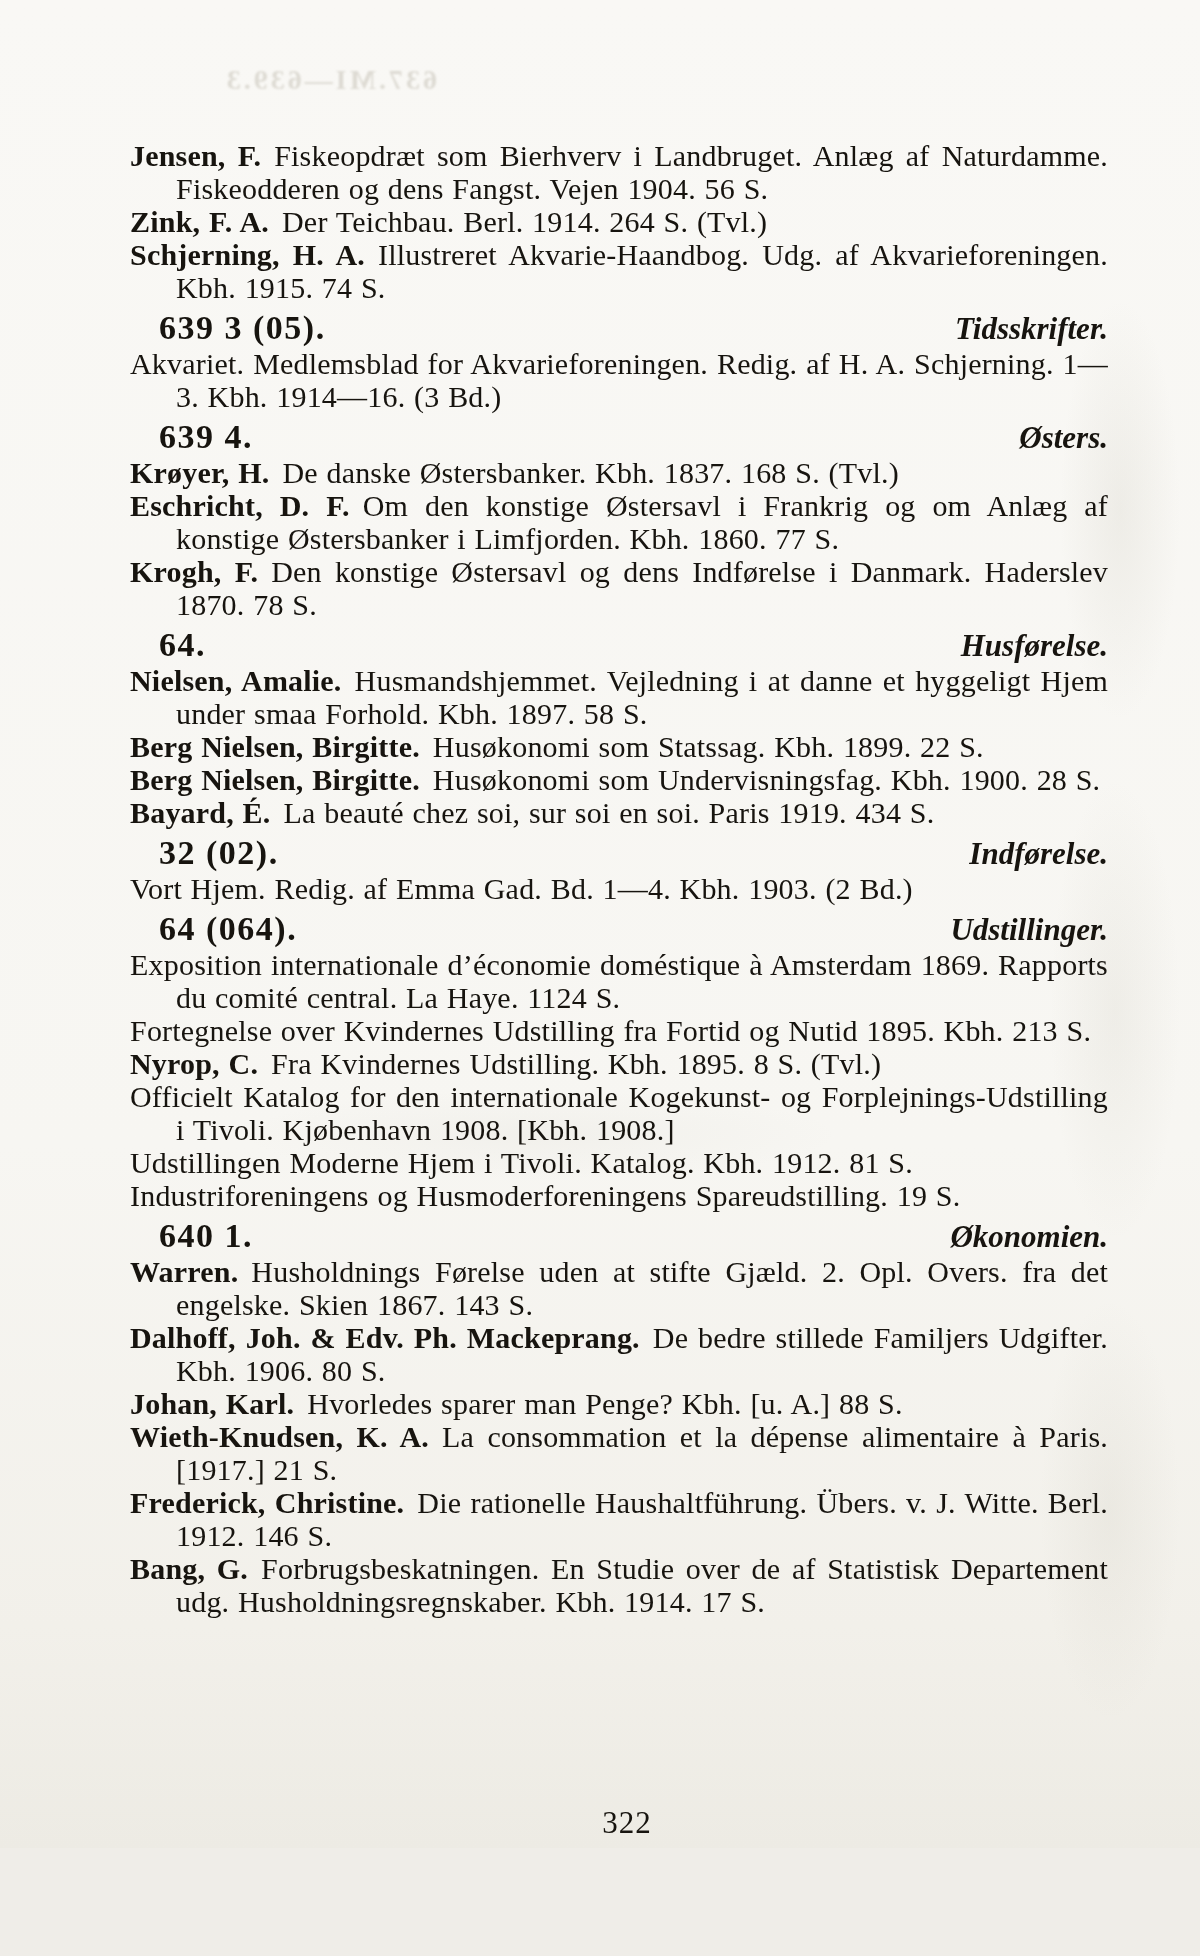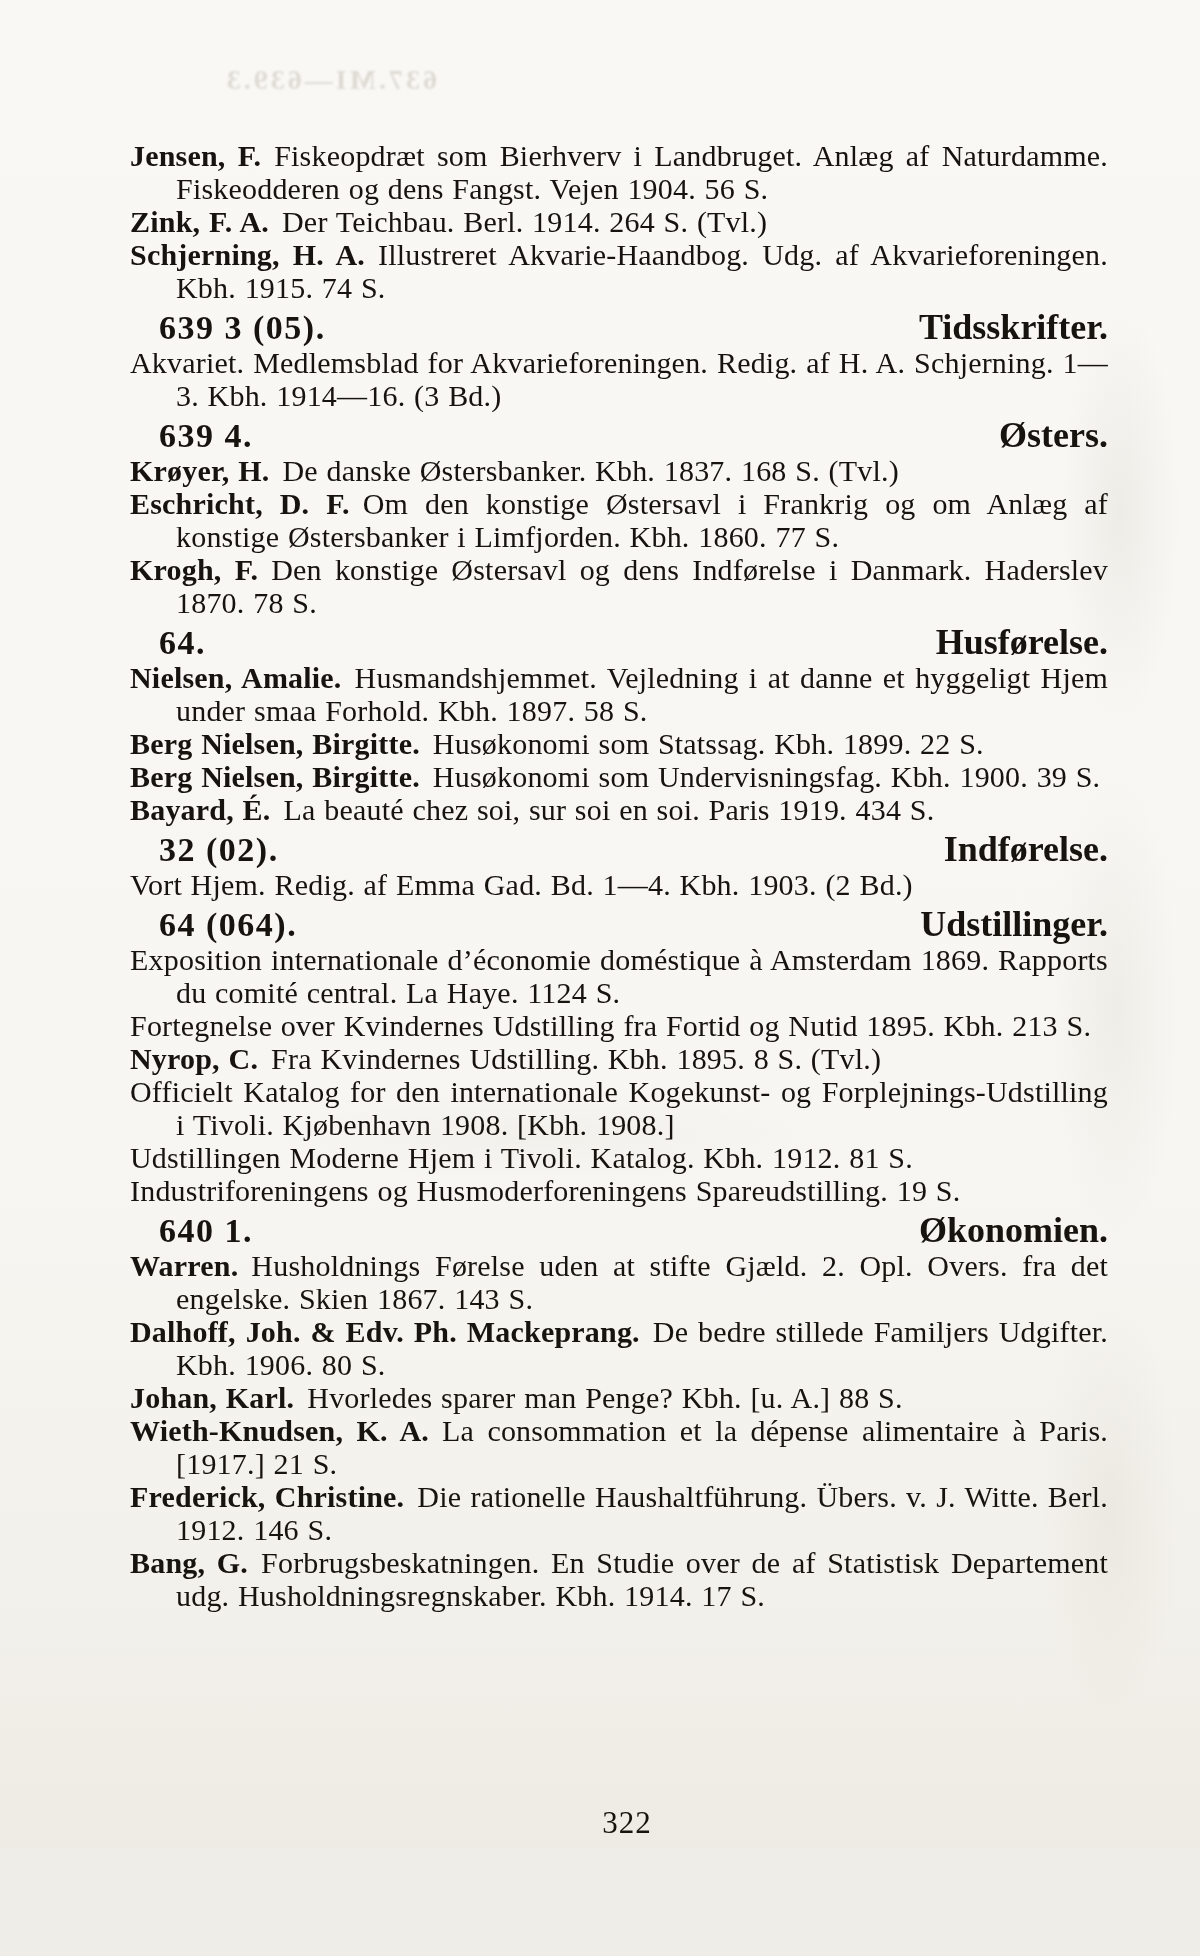--- a/index.html
+++ b/index.html
@@ -31,21 +31,21 @@
     margin:0; font-size:30px; line-height:33px;
     text-align:justify; letter-spacing:.2px; word-spacing:1px;
     padding-left:46px; text-indent:-46px;
   }
   .author { font-weight:bold; padding-right:13px; }
   .heading {
     display:flex; justify-content:space-between; align-items:baseline;
     margin:7px 0 2px 0;
   }
   .classno  { font-weight:bold; font-size:34px; line-height:33px; letter-spacing:1.5px;margin-left:29px; }
-  .category { font-weight:bold; font-size:36px; line-height:33px; }
+  .category { font-weight:bold; font-size:31px; line-height:33px;font-style:italic; }
   .page-number {
     position:absolute; left:138px; top:1805px; width:978px;
     text-align:center; font-size:31px; letter-spacing:1px;
   }
 </style>
 </head>
 <body>
 
 <div class="page">
   <div class="ghost-header">637.MI—639.3</div>
@@ -69,21 +69,21 @@
       </div>
       <p class="entry"><span class="author">Krøyer, H.</span><span>De danske Østersbanker. Kbh. 1837. 168 S. (Tvl.)</span></p>
       <p class="entry"><span class="author">Eschricht, D. F.</span><span>Om den konstige Østersavl i Frankrig og om An­læg af konstige Østersbanker i Limfjorden. Kbh. 1860. 77 S.</span></p>
       <p class="entry"><span class="author">Krogh, F.</span><span>Den konstige Østersavl og dens Indførelse i Danmark. Haderslev 1870. 78 S.</span></p>
       <div class="heading">
         <span class="classno">64.</span>
         <span class="category">Husførelse.</span>
       </div>
       <p class="entry"><span class="author">Nielsen, Amalie.</span><span>Husmandshjemmet. Vejledning i at danne et hyggeligt Hjem under smaa Forhold. Kbh. 1897. 58 S.</span></p>
       <p class="entry"><span class="author">Berg Nielsen, Birgitte.</span><span>Husøkonomi som Statssag. Kbh. 1899. 22 S.</span></p>
-      <p class="entry"><span class="author">Berg Nielsen, Birgitte.</span><span>Husøkonomi som Undervisningsfag. Kbh. 1900. 39 S.</span></p>
+      <p class="entry"><span class="author">Berg Nielsen, Birgitte.</span><span>Husøkonomi som Undervisningsfag. Kbh. 1900. 28 S.</span></p>
       <p class="entry"><span class="author">Bayard, É.</span><span>La beauté chez soi, sur soi en soi. Paris 1919. 434 S.</span></p>
       <div class="heading">
         <span class="classno">32 (02).</span>
         <span class="category">Indførelse.</span>
       </div>
       <p class="entry"><span>Vort Hjem. Redig. af Emma Gad. Bd. 1—4. Kbh. 1903. (2 Bd.)</span></p>
       <div class="heading">
         <span class="classno">64 (064).</span>
         <span class="category">Udstillinger.</span>
       </div>

